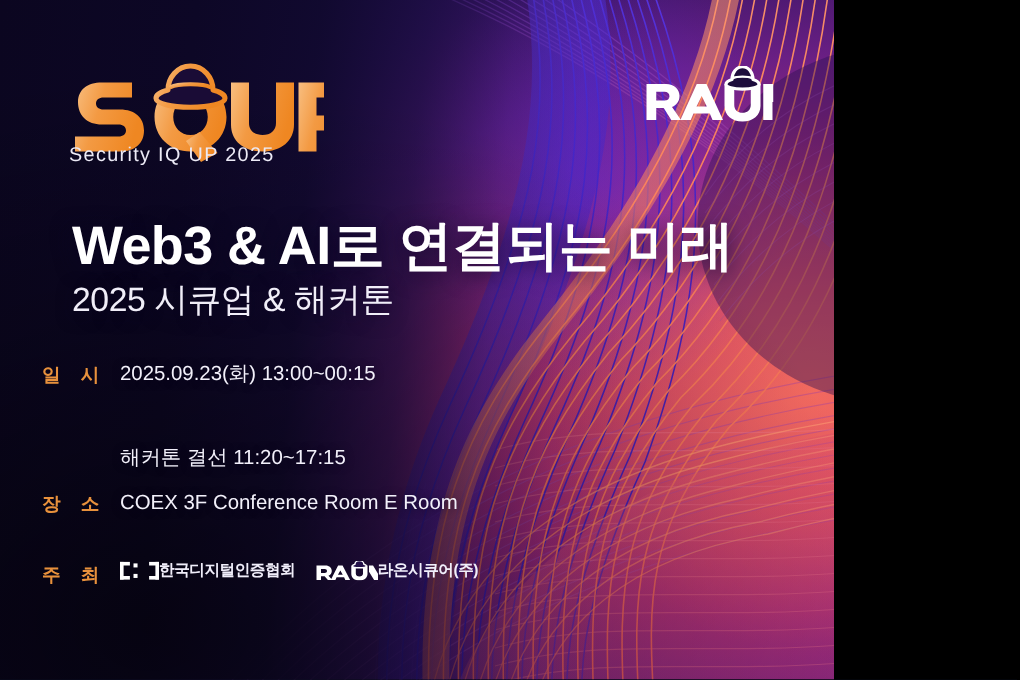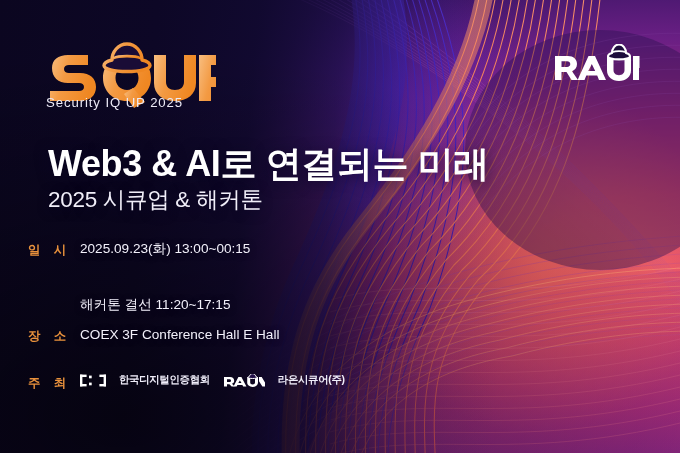--- a/index.html
+++ b/index.html
@@ -3,21 +3,21 @@
 <meta charset="utf-8">
 <title>SQUP 2025 Event Banner</title>
 <style>
   html, body {
     margin: 0;
     padding: 0;
     background: #000;
   }
   #banner {
     position: relative;
-    width: 680px;
+    width: 556px;
     height: 453px;
     overflow: hidden;
     font-family: "Liberation Sans", "DejaVu Sans", sans-serif;
     background: #0f172a;
   }
 
   
   .bg-base {
     position: absolute;
     inset: 0;
@@ -134,21 +134,21 @@
   
   .hosts {
     display: flex;
     align-items: center;
     gap: 13px;
     padding-top: 0px;
   }
   .host-item {
     display: flex;
     align-items: center;
-    gap: 13px;
+    gap: 0;
   }
   .host-name {
     color: #f0eefa;
     font-size: 10.4px;
     font-weight: 700;
     letter-spacing: -0.3px;
     white-space: nowrap;
   }
   .kdaa-mark { width: 26px; height: 13px; flex: none; }
   .raon-mark { width: 42px; height: 13px; flex: none; }
@@ -405,21 +405,21 @@
     <div class="info-row">
       <div class="info-label">일 시</div>
       <div class="info-value">
         <span>2025.09.23(화) 13:00~00:15</span>
         <span class="line2">해커톤 결선 11:20~17:15</span>
       </div>
     </div>
 
     <div class="info-row venue">
       <div class="info-label">장 소</div>
-      <div class="info-value">COEX 3F Conference Hall E Hall</div>
+      <div class="info-value">COEX 3F Conference Room E Room</div>
     </div>
 
     <div class="info-row">
       <div class="info-label">주 최</div>
       <div class="hosts">
 
         <div class="host-item">
           <svg class="kdaa-mark" viewBox="0 0 26 13">
             <g fill="#ffffff">
               <rect x="0" y="0.6" width="6.6" height="2.4"></rect>

